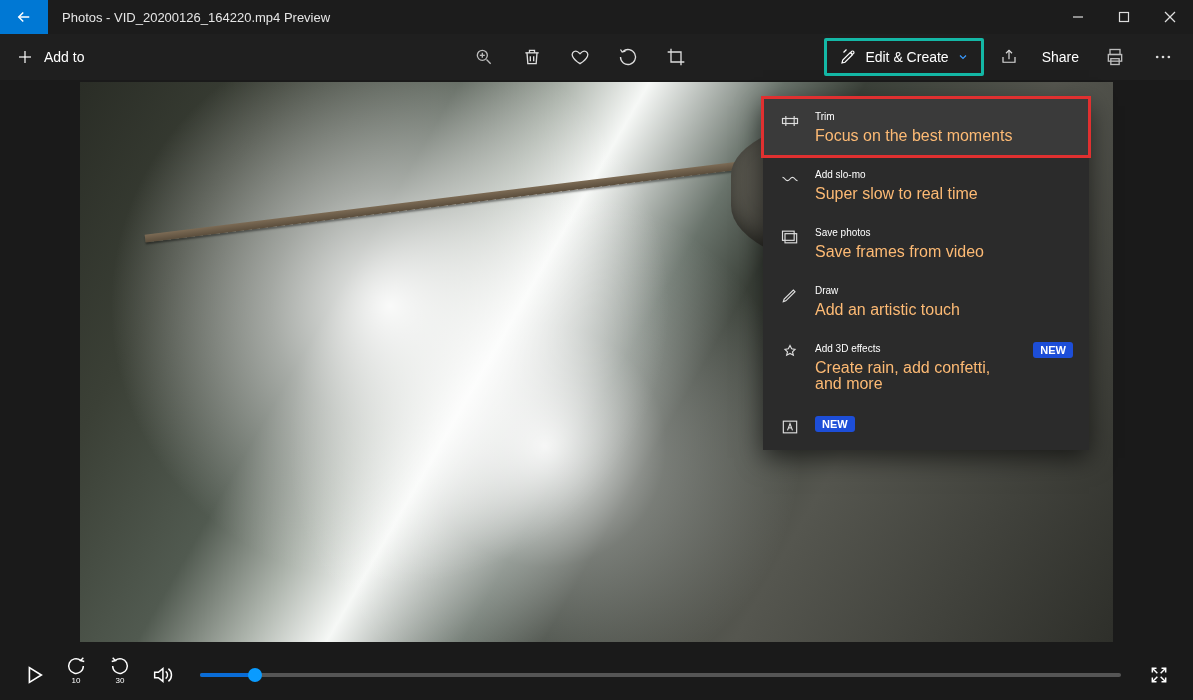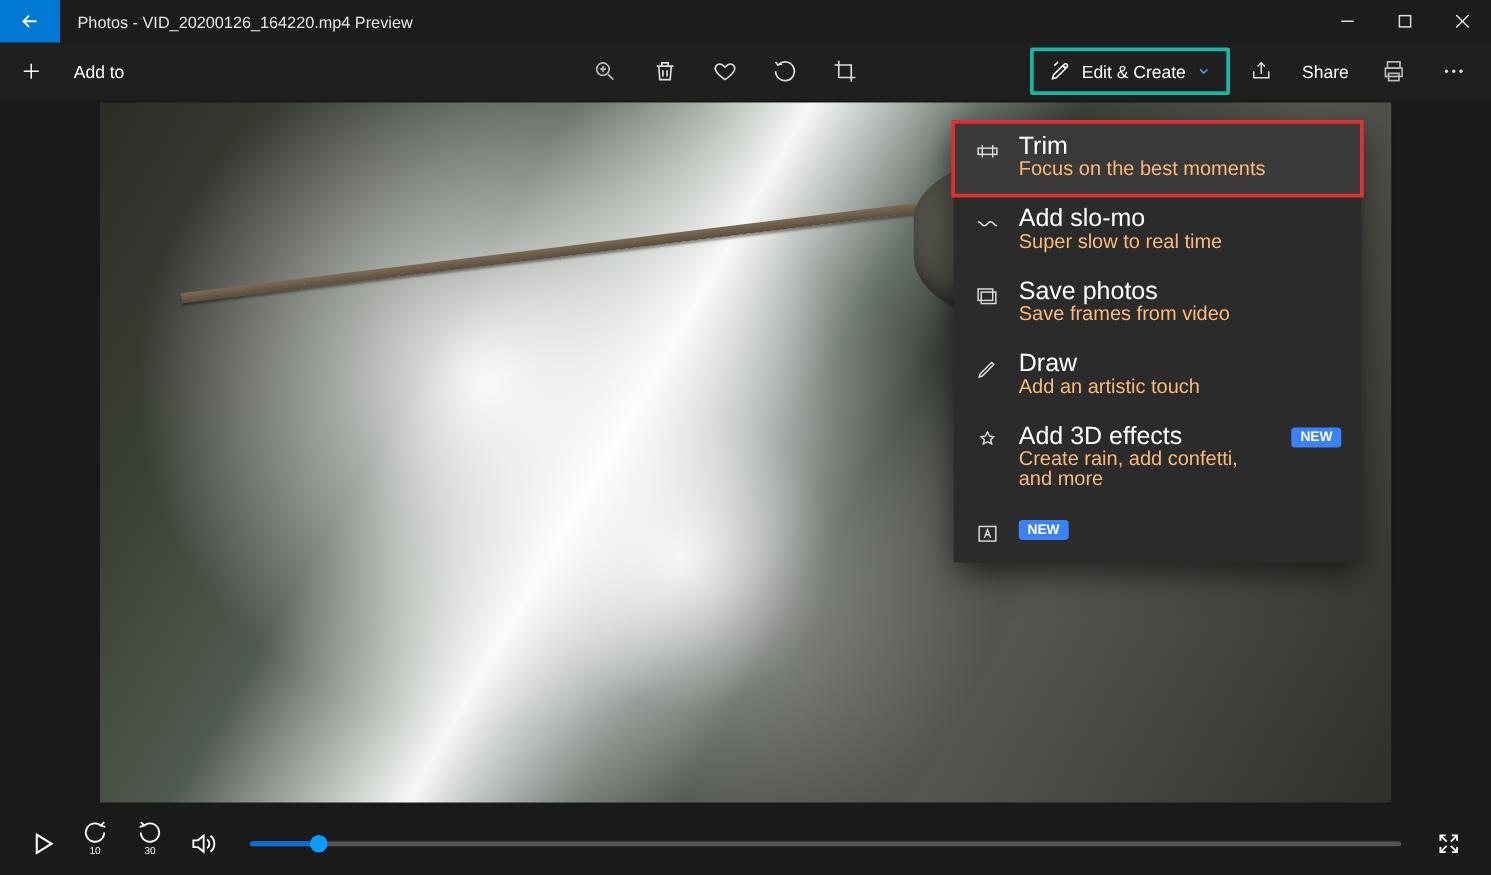--- a/index.html
+++ b/index.html
@@ -7,21 +7,21 @@
 
   
   .titlebar { height: 34px; display: flex; align-items: stretch; background: #1c1c1c; }
   .back-btn { width: 48px; background: #0078d4; display: flex; align-items: center; justify-content: center; }
   .title-text { flex: 1; display: flex; align-items: center; padding-left: 14px; font-size: 13px; color: #e6e6e6; }
   .win-controls { display: flex; }
   .win-btn { width: 46px; display: flex; align-items: center; justify-content: center; color: #ddd; }
 
   
   .toolbar { height: 46px; display: flex; align-items: center; padding: 0 6px; background: #1f1f1f; }
-  .addto { display: flex; align-items: center; gap: 25px; padding: 0 10px; height: 38px; font-size: 14px; color: #fff; }
+  .addto { display: flex; align-items: center; gap: 10px; padding: 0 10px; height: 38px; font-size: 14px; color: #fff; }
   .tool-spacer { flex: 1; }
   .tool-icon { width: 48px; height: 38px; display: flex; align-items: center; justify-content: center; color: #ddd; }
   .edit-create { display: flex; align-items: center; gap: 8px; padding: 0 12px; height: 38px; font-size: 14px; border: 3px solid #14b8a6; border-radius: 2px; margin: 0 4px; }
   .edit-create .chev { color: #3b9bff; }
   .share-btn { display: flex; align-items: center; gap: 24px; padding: 0 12px; height: 38px; font-size: 14px; }
   .more-btn { width: 48px; height: 38px; display: flex; align-items: center; justify-content: center; }
 
   
   .content { position: absolute; left: 80px; top: 82px; width: 1033px; height: 560px;
              background:
@@ -31,23 +31,23 @@
   }
   .content::before { content:""; position:absolute; left:6%; top:18%; width:82%; height:8px; background:linear-gradient(#7c6b55,#5a4d3c); transform:rotate(-7deg); box-shadow:0 2px 2px rgba(0,0,0,0.4);}
   .content::after { content:""; position:absolute; right:3%; top:6%; width:34%; height:28%; background:radial-gradient(ellipse at 40% 40%, #6d6a62 0%, #4b4a42 60%, #33332d 100%); border-radius:40% 55% 50% 45%; box-shadow:inset -8px -10px 20px rgba(0,0,0,0.5);}
 
   
   .menu { position: absolute; right: 104px; top: 98px; width: 326px; background: #2b2b2b; box-shadow: 0 8px 24px rgba(0,0,0,0.6); z-index: 10; }
   .menu-item { display: flex; align-items: flex-start; gap: 14px; padding: 10px 16px 12px 16px; }
   .menu-item.highlighted { background: #3a3a3a; outline: 3px solid #e03030; outline-offset: -1px; }
   .menu-icon { width: 22px; height: 22px; flex: 0 0 22px; margin-top:2px; display:flex; align-items:center; justify-content:center; color:#ddd; }
   .menu-text { flex: 1; }
-  .menu-title { font-size: 20px; color: #fff; line-height: 18px; }
+  .menu-title { font-size: 10px; color: #fff; line-height: 18px; }
   .menu-sub { font-size: 16px; color: #fdba74; line-height: 16px; margin-top: 2px; }
-  .badge { background: #3b82f6; color:#fff; font-size:11px; font-weight:600; padding:2px 7px; border-radius:3px; margin-top:2px;}
+  .badge { background: #1d4ed8; color:#fff; font-size:11px; font-weight:600; padding:2px 7px; border-radius:3px; margin-top:2px;}
 
   
   .playbar { position: absolute; left:0; right:0; bottom:0; height:50px; display:flex; align-items:center; padding:0 14px; background:transparent; }
   .play-icon { width:40px; height:40px; display:flex; align-items:center; justify-content:center; color:#fff; }
   .skip { width:44px; height:40px; display:flex; justify-content:center; color:#fff; position:relative;}
   .skip-num { position:absolute; font-size:8px; bottom:10px; }
   .seek { flex:1; height:4px; background:#555; margin:0 18px; position:relative; border-radius:2px;}
   .seek-fill { position:absolute; left:0; top:0; height:100%; width:6%; background:#0a6cd6; border-radius:2px;}
   .seek-thumb { position:absolute; left:6%; top:50%; width:14px; height:14px; border-radius:50%; background:#0a9bff; transform:translate(-50%,-50%); }
 

